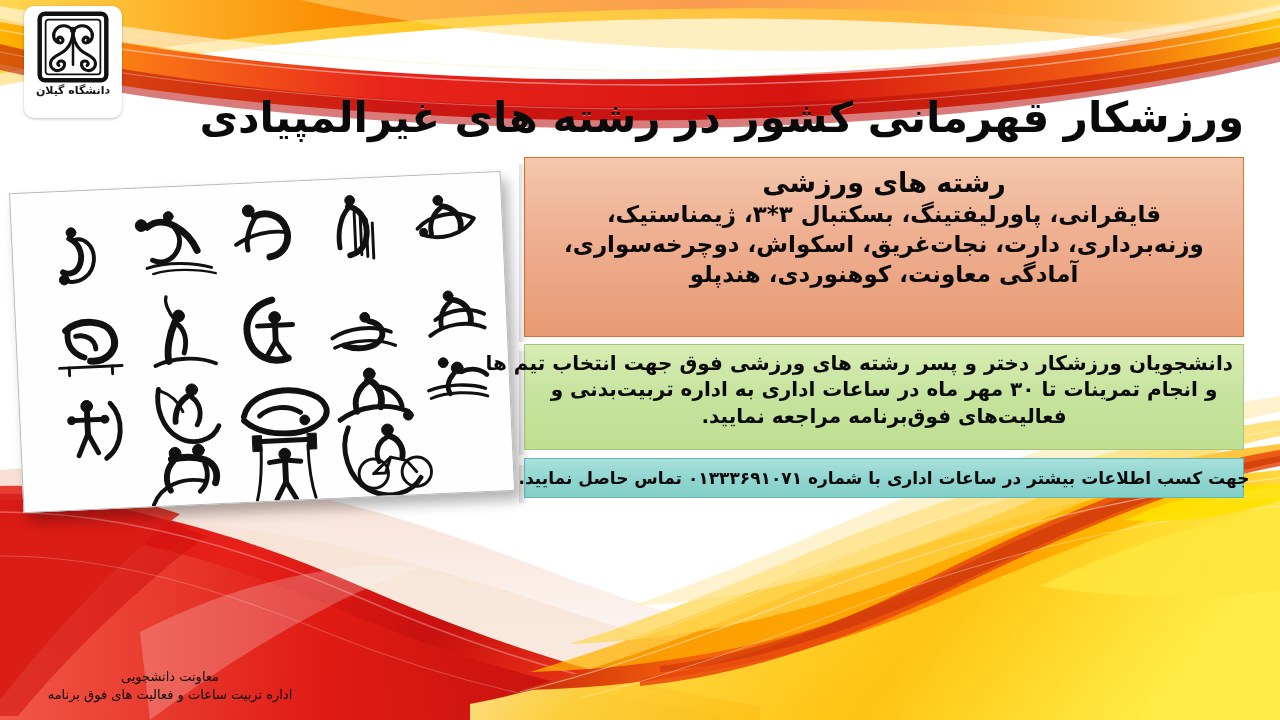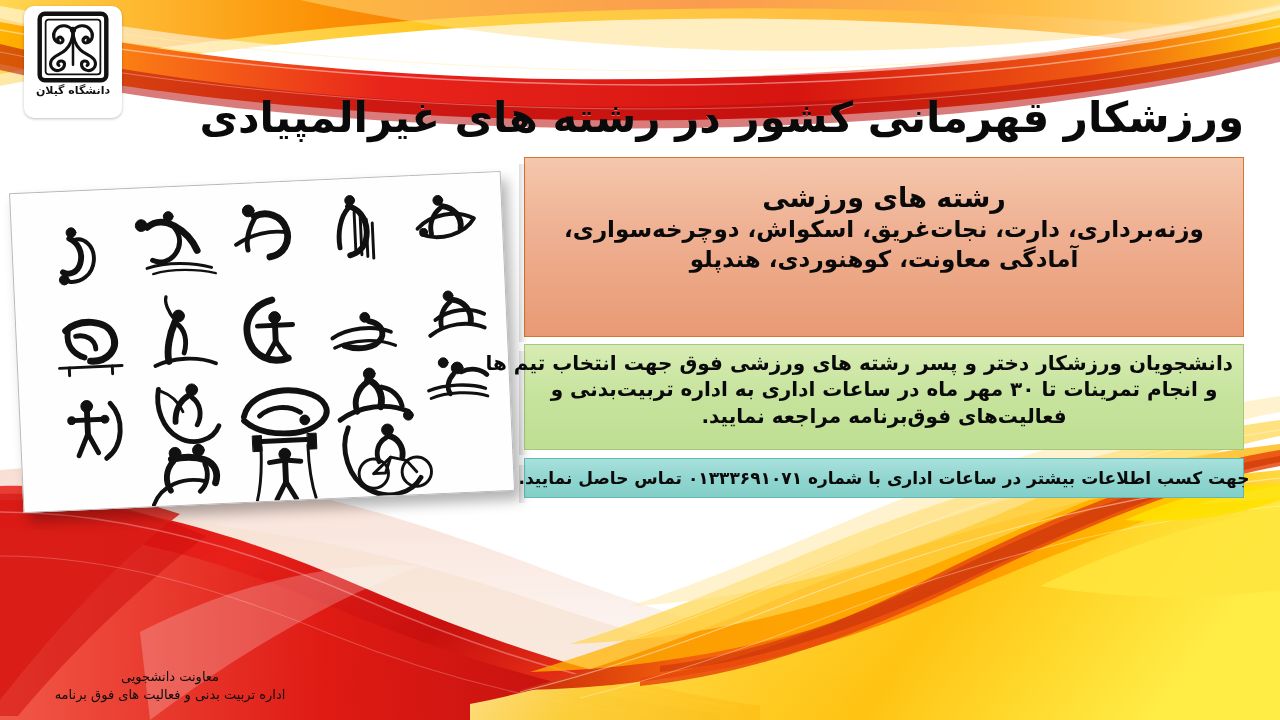--- a/index.html
+++ b/index.html
@@ -58,21 +58,21 @@
 
   
   .box{
     position:absolute;z-index:5;box-sizing:border-box;
     text-align:center;color:#0a0a0a;font-weight:bold;
   }
   .box-sports{
     left:524px;top:157px;width:720px;height:180px;
     border:1px solid #d4762f;
     background:linear-gradient(180deg,#f4c7ad 0%,#efb193 40%,#e89a74 100%);
-    padding:24px 10px 4px;
+    padding:9px 10px 4px;
   }
   .box-sports .hdr{font-size:27px;line-height:1.18;margin-bottom:1px;}
   .box-sports .ln{font-size:23px;line-height:1.30;white-space:nowrap;}
 
   .box-notice{
     left:524px;top:344px;width:720px;height:106px;
     border:1px solid #a9c47e;
     background:linear-gradient(180deg,#d7ecb3 0%,#c6e39d 50%,#bfdf92 100%);
     padding:5px 10px;
   }
@@ -393,32 +393,33 @@
             <path d="M46,36 L40,52 L28,52" fill="none" stroke-width="3"></path>
             <path d="M4,4 C-6,26 2,56 22,68 C42,80 66,74 76,58" fill="none" stroke-width="5"></path>
           </g>
         </g>
       </svg>
     </div>
   </div>
 
   <div class="box box-sports">
     <div class="hdr">رشته های ورزشی</div>
+    <div class="ln">قایقرانی، پاورلیفتینگ، بسکتبال ۳*۳، ژیمناستیک،</div>
     <div class="ln">وزنه‌برداری، دارت، نجات‌غریق، اسکواش، دوچرخه‌سواری،</div>
     <div class="ln">آمادگی معاونت، کوهنوردی، هندپلو</div>
   </div>
 
   <div class="box box-notice">
     <div class="ln">دانشجویان ورزشکار دختر و پسر رشته های ورزشی فوق جهت انتخاب تیم ها</div>
     <div class="ln">و انجام تمرینات تا ۳۰ مهر ماه در ساعات اداری به اداره تربیت‌بدنی و</div>
     <div class="ln">فعالیت‌های فوق‌برنامه مراجعه نمایید.</div>
   </div>
 
   <div class="box box-contact">
     <div class="ln">جهت کسب اطلاعات بیشتر در ساعات اداری با شماره ۰۱۳۳۳۶۹۱۰۷۱ تماس حاصل نمایید.</div>
   </div>
 
   <div class="footer">
     <div>معاونت دانشجویی</div>
-    <div>اداره تربیت بدنی و فعالیت های فوق برنامه</div>
+    <div>اداره تربیت ساعات و فعالیت های فوق برنامه</div>
   </div>
 
 </div>
 
 </body></html>

